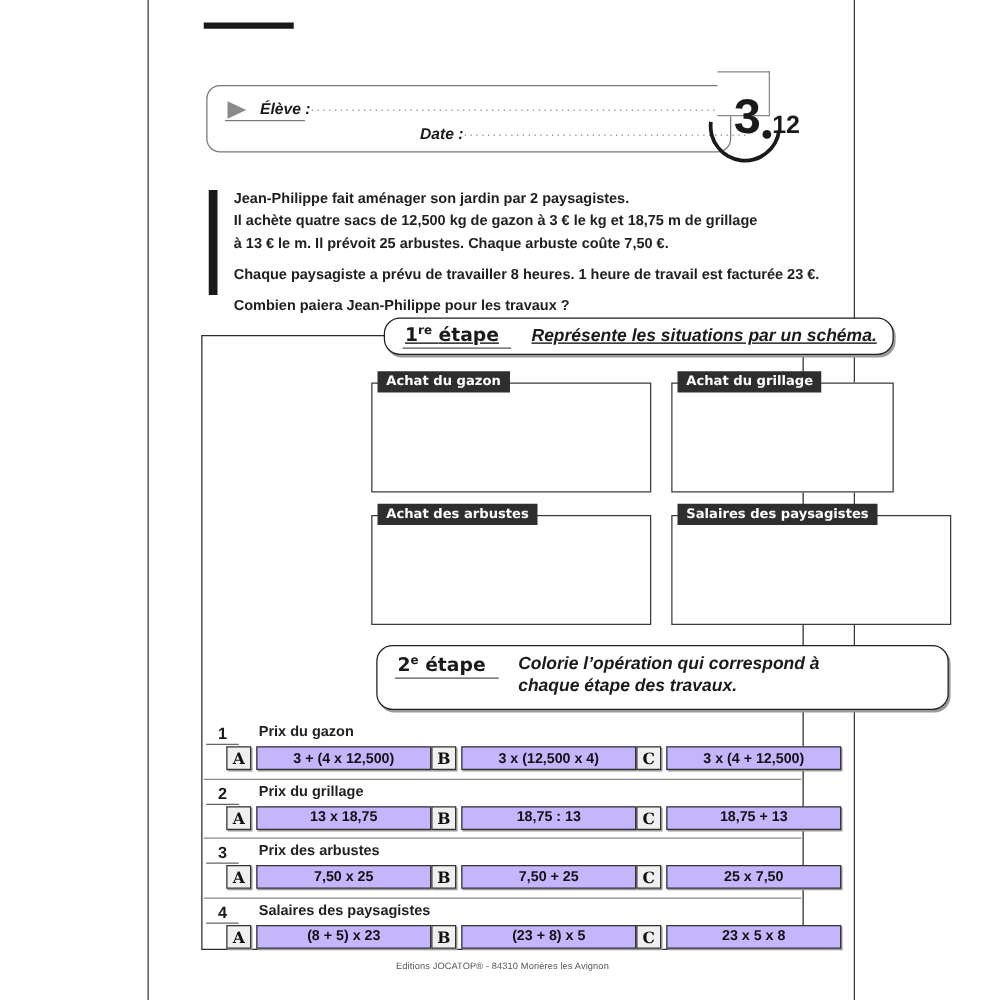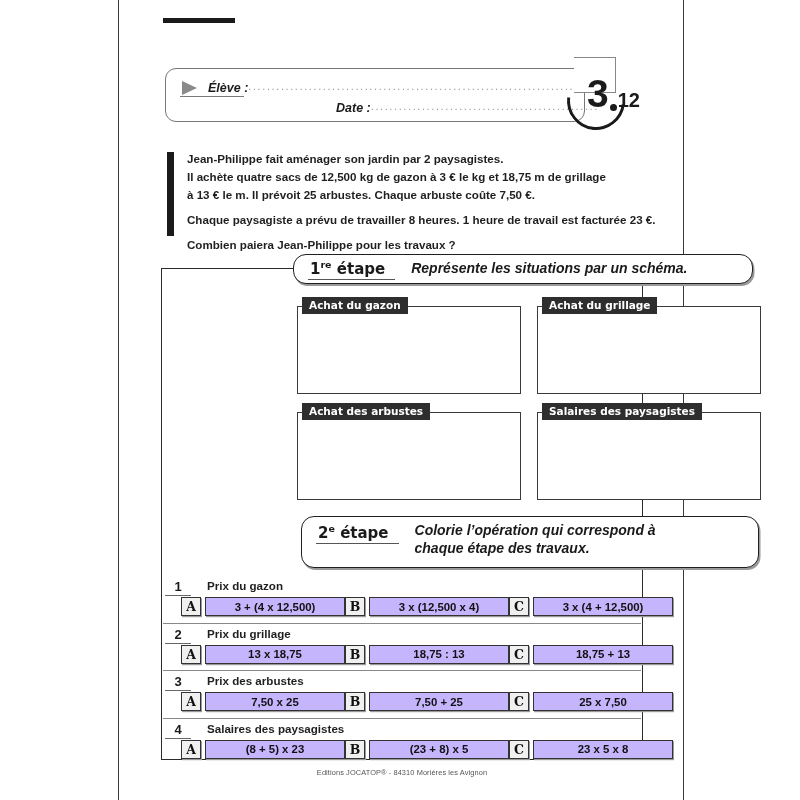--- a/index.html
+++ b/index.html
@@ -194,24 +194,25 @@
     position: absolute;
     border: 1.8px solid #1f1f1f;
     border-radius: 13px;
     background: #ffffff;
     box-sizing: border-box;
     box-shadow: 1.5px 2px 0 #9a9a9a;
     display: flex;
     align-items: center;
   }
   #step1-banner {
-    left: 174px;
+    left: 188px;
     top: 254px;
-    width: 460px;
+    width: 408px;
     height: 30px;
+    text-decoration: underline;
   }
   #step2-banner {
     left: 182px;
     top: 516px;
     width: 458px;
     height: 52px;
   }
   .step-tag {
     font-size: 15px;
     font-weight: bold;
@@ -247,21 +248,21 @@
     top: -10px;
     background: #2e2e2e;
     color: #ffffff;
     font-size: 10.5px;
     font-weight: bold;
     padding: 2px 7px 3px 7px;
     white-space: nowrap;
     font-family: "DejaVu Sans", sans-serif;
   }
   #schema-1 { left: 178px; top: 306px; width: 224px; height: 88px; }
-  #schema-2 { left: 418px; top: 306px; width: 224px; height: 88px; }
+  #schema-2 { left: 418px; top: 306px; width: 178px; height: 88px; }
   #schema-3 { left: 178px; top: 412px; width: 224px; height: 88px; }
   #schema-4 { left: 418px; top: 412px; width: 224px; height: 88px; }
 
   
   #questions {
     position: absolute;
     left: 44px;
     top: 576px;
     width: 478px;
   }

